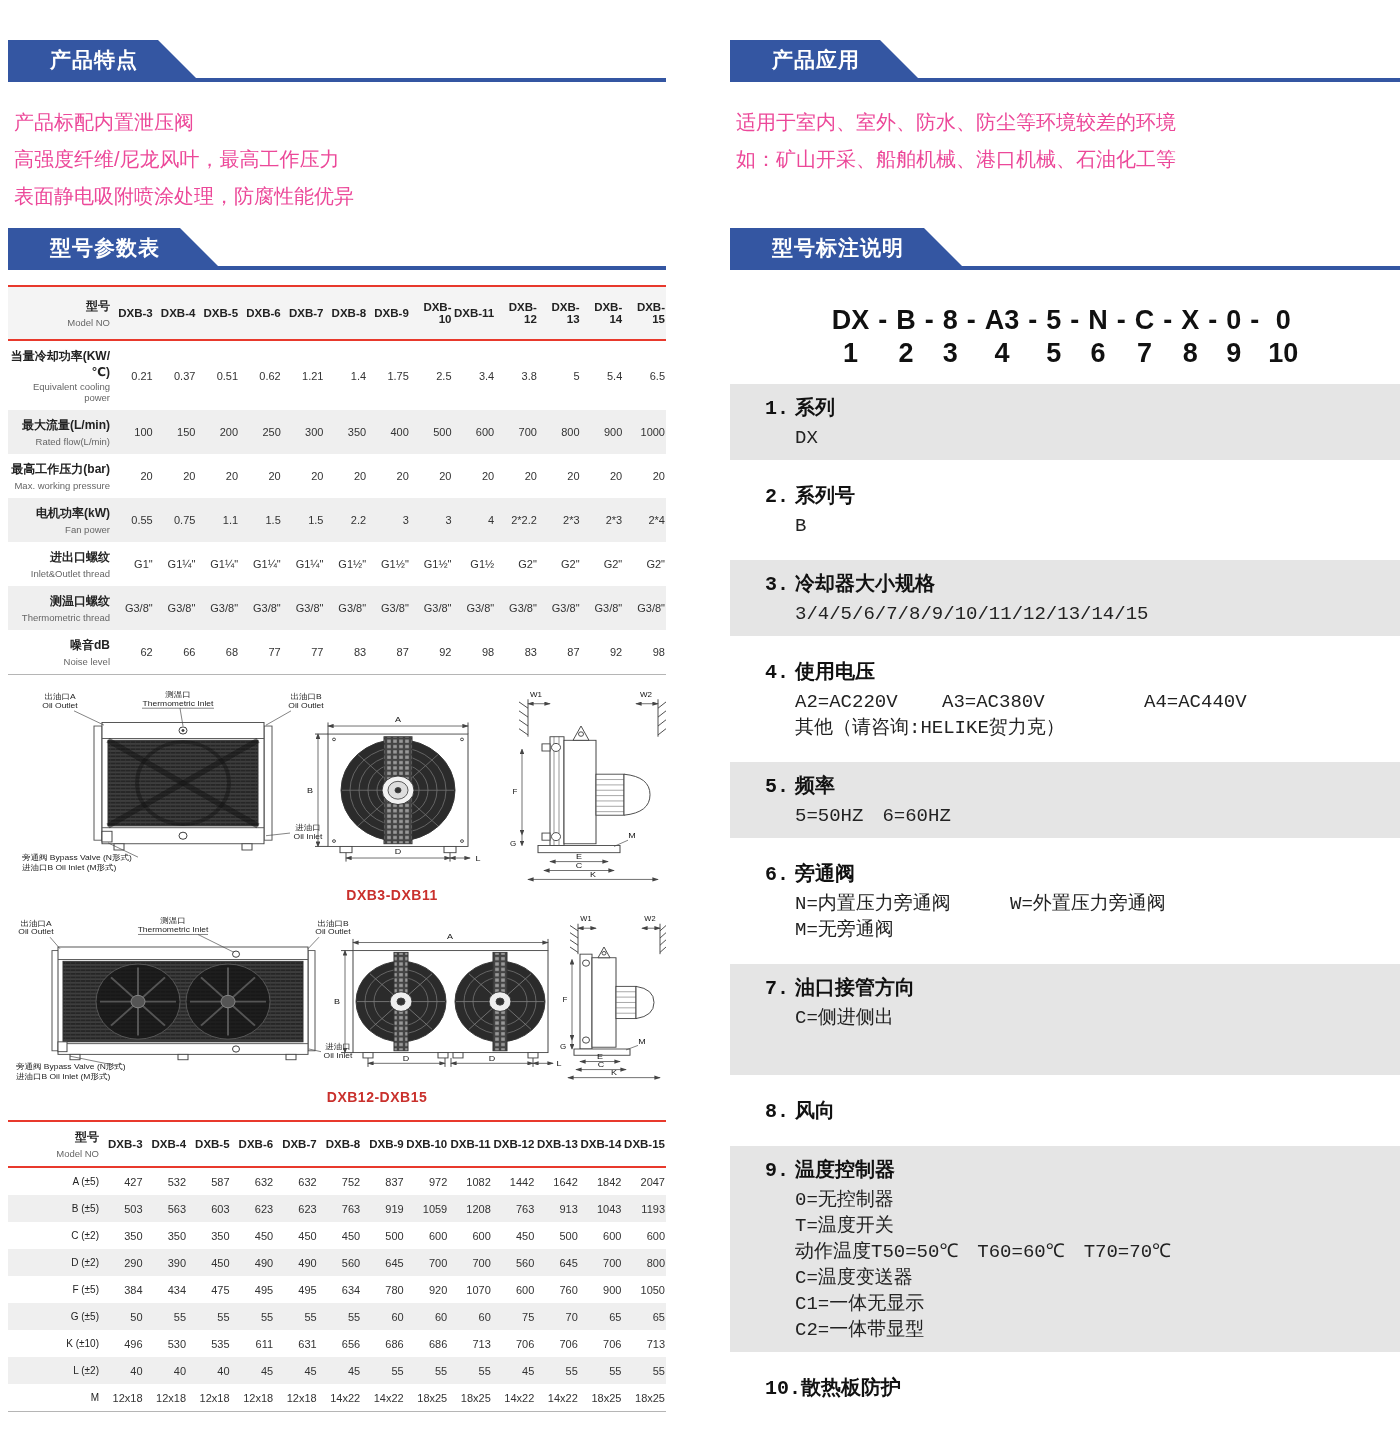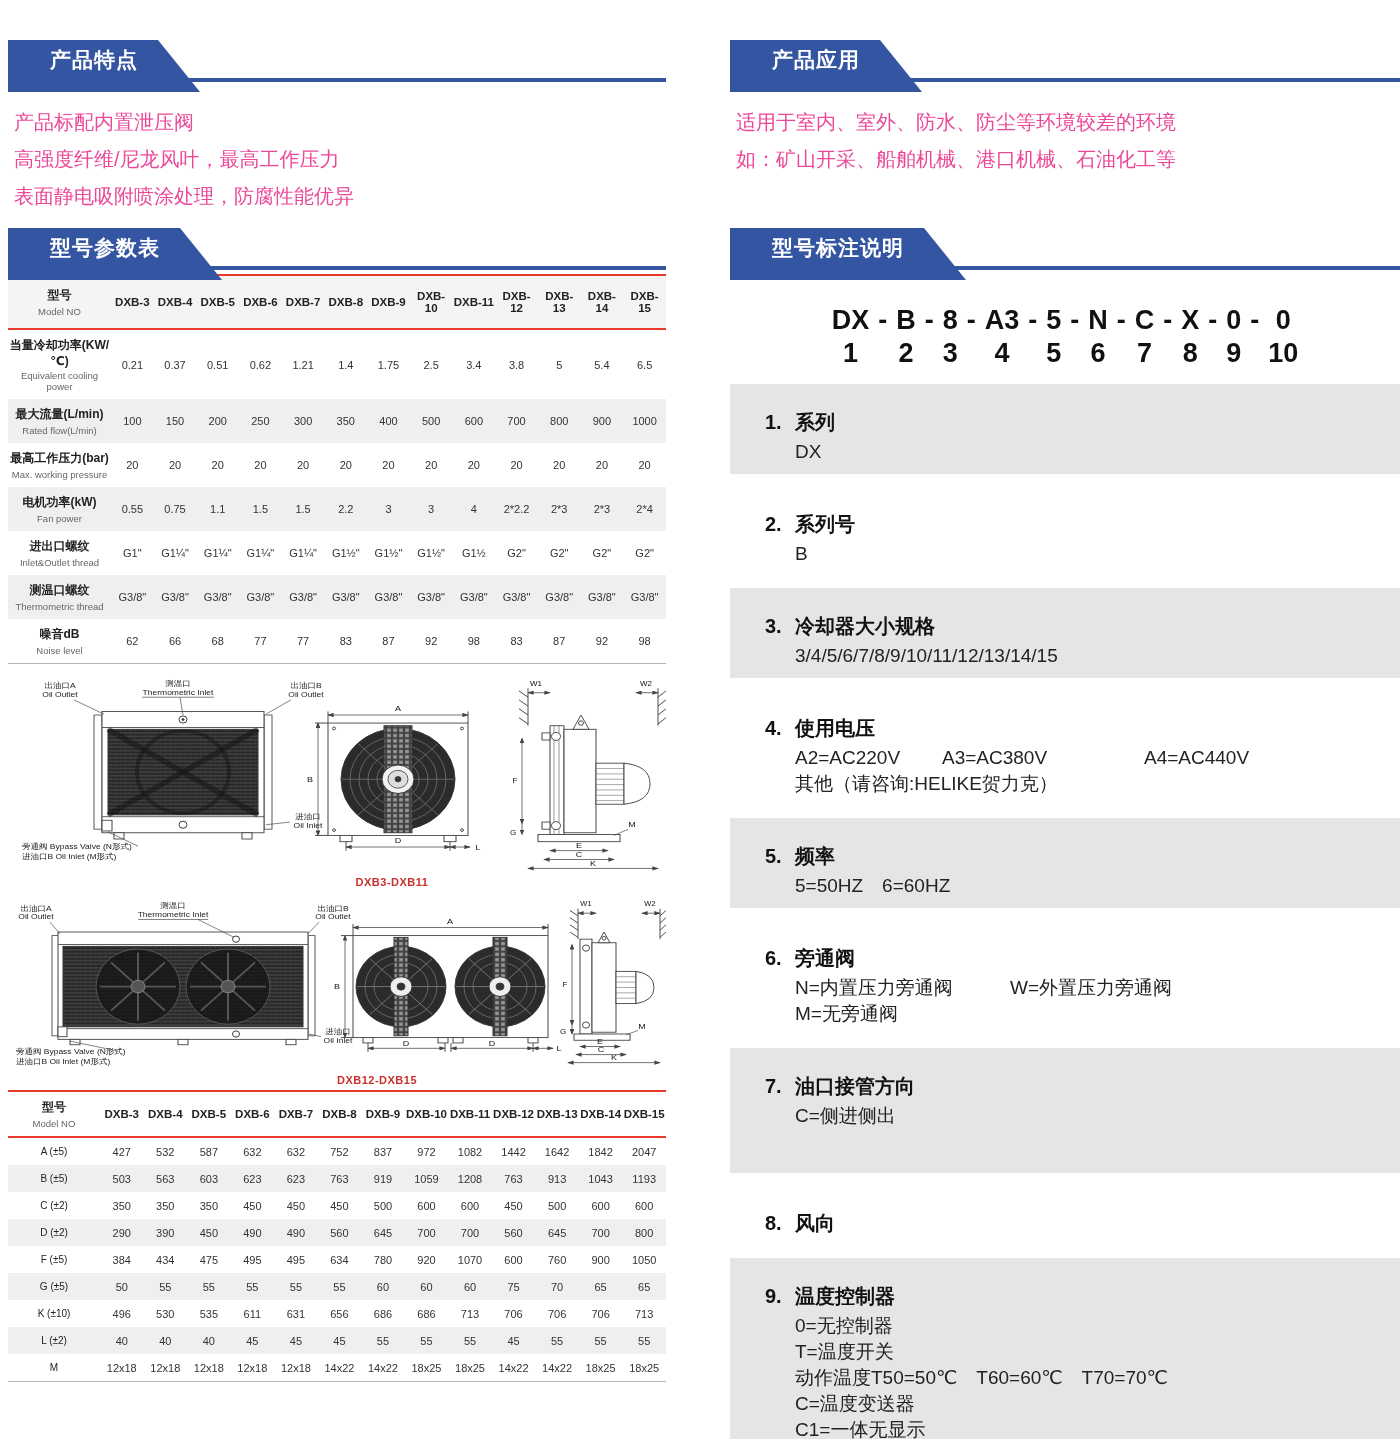--- a/index.html
+++ b/index.html
@@ -7,66 +7,66 @@
     width:1400px; height:1439px; overflow:hidden; background:#fff;
     font-family:"Liberation Sans","DejaVu Sans",sans-serif; color:#111;
   }
   .page { display:flex; padding:40px 0 0 8px; }
   .col-left  { width:658px; flex:none; }
   .col-right { width:670px; flex:none; margin-left:64px; }
 
   
   .banner { position:relative; height:42px; }
   .banner-flag {
-    position:relative; display:inline-block; height:52px; line-height:40px;
+    position:relative; display:inline-block; height:42px; line-height:40px;
     background:#3456a2; color:#fff; font-size:21px; font-weight:bold;
     padding:0 62px 0 42px; letter-spacing:1px;
     clip-path:polygon(0 0, calc(100% - 42px) 0, 100% 100%, 0 100%);
   }
   .banner-line { position:absolute; left:0; right:0; bottom:0; height:4px; background:#3456a2; }
 
   .para { height:146px; padding:22px 0 0 6px; font-size:20px; line-height:37px; color:#ec4899; }
 
   
   .spec-table {
     width:658px; border-collapse:collapse; table-layout:fixed;
     border-top:2px solid #e8392c; border-bottom:1px solid #b5b5b5;
-    text-align:center; color:#333; margin-top:4px;
+    text-align:right; color:#333; margin-top:15px;
   }
   .spec-table thead tr { border-bottom:2px solid #e8392c; }
   .param thead tr { background:#f4f4f4; }
   .spec-table th { font-weight:bold; font-size:11.5px; color:#222; }
   .spec-table th.label-col, .spec-table td.label-col { width:103px; }
   .dim th.label-col, .dim td.label-col { width:92px; }
   .param th { padding:11px 1px; }
   .param td { padding:7px 1px; font-size:11px; }
   .dim   th { padding:7px 1px; }
   .dim   td { padding:7.5px 1px; font-size:11px; }
   .spec-table tbody tr:nth-child(even) { background:#efefef; }
   .spec-table .zh { font-size:12px; font-weight:bold; color:#222; }
   .spec-table .en { font-size:9.5px; color:#666; margin-top:2px; font-weight:normal; }
   .dim td.label-col { font-size:10px; color:#222; }
 
   
   .drawing { margin-top:10px; }
-  .draw-caption { font-size:11px; font-weight:bold; color:#c9302c; text-align:center; letter-spacing:0.5px; }
+  .draw-caption { font-size:14px; font-weight:bold; color:#c9302c; text-align:center; letter-spacing:0.5px; }
   .cap1 { padding-left:110px; }
   .cap2 { padding-left:80px; margin-top:2px; }
   svg text { font-family:"Liberation Sans","DejaVu Sans",sans-serif; }
   .dlab { font-size:8.5px; fill:#222; }
   .dim-letter { font-size:9px; fill:#111; }
 
   
   .mark-code { margin:34px 0 14px; text-align:center; }
   #code-table { margin:0 auto; border-collapse:collapse; }
   #code-table td { font-size:27px; font-weight:bold; color:#111; text-align:center; padding:0 7px; line-height:33px; }
   #code-table td.sep { padding:0 2px; }
 
   
-  .mark-item { padding:25px 16px 9px 35px; margin-bottom:12px; }
+  .mark-item { padding:11px 16px 9px 35px; margin-bottom:12px;font-family:Liberation Mono, monospace; }
   .mark-item.shaded { background:#e5e5e5; }
   #mark-items .mark-item:nth-child(7) { padding-bottom:44px; }
   #mark-items .mark-item:nth-child(10) .mark-lines { margin-top:12px; }
   .mark-title { font-size:20px; font-weight:bold; color:#111; line-height:27px; }
   .mark-no { display:inline-block; min-width:30px; }
   .mark-lines { margin:3px 0 0 30px; font-size:19px; color:#222; line-height:26px; }
   .cols { display:grid; }
   .cols-3 { grid-template-columns:135px 190px auto;gap:12px; }
   .cols-2 { grid-template-columns:215px auto; }
 </style>

